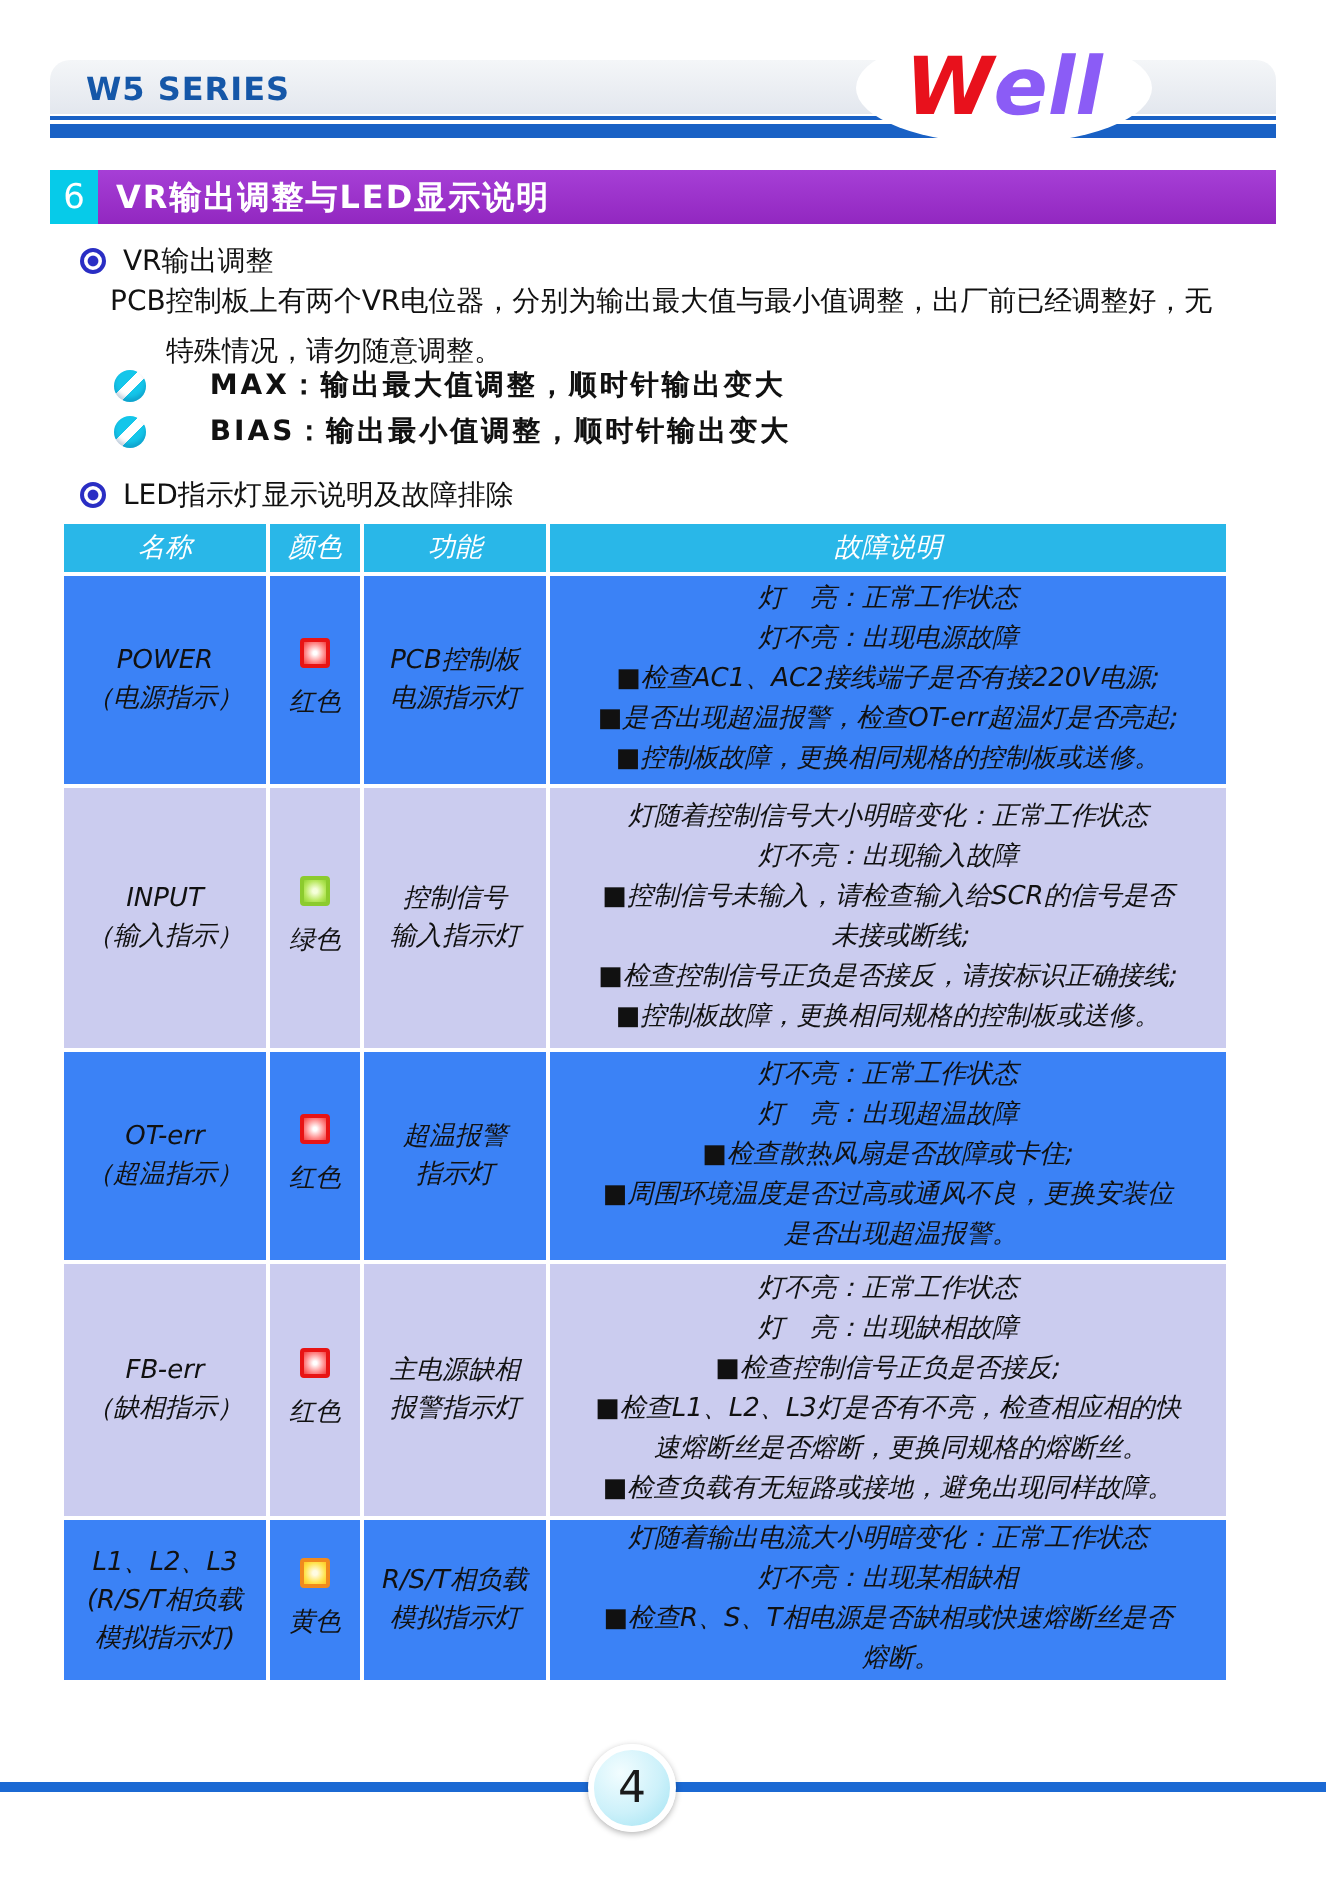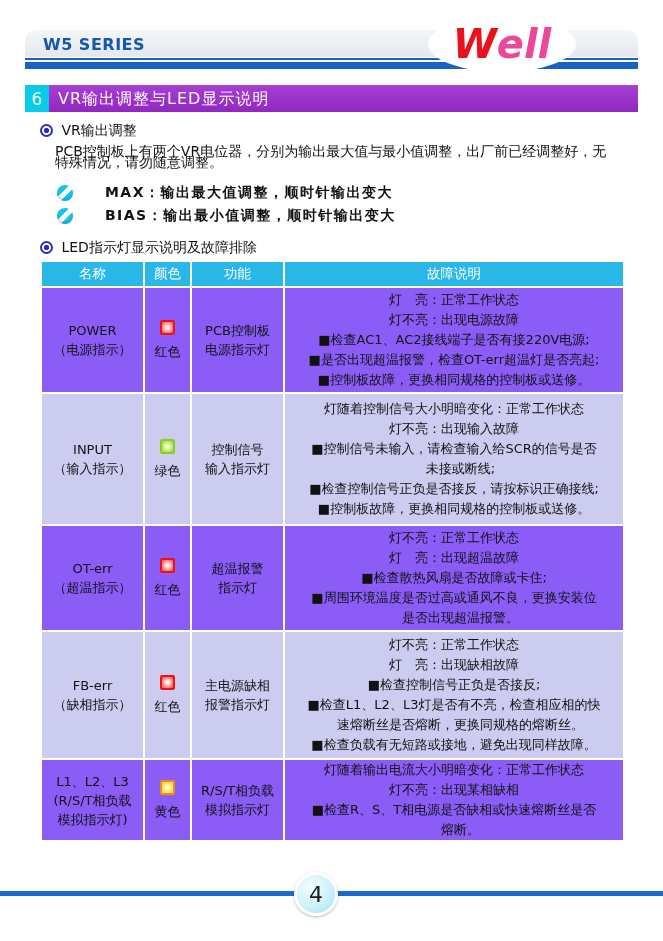--- a/index.html
+++ b/index.html
@@ -11,51 +11,51 @@
         background:linear-gradient(180deg,#f4f6f8,#e3e7ee);
         border-radius:10px 10px 0 0;}
   .series{position:absolute;left:18px;top:5px;font-size:16px;font-weight:bold;
           color:#1557a8;letter-spacing:0.5px;}
   .rule-thin{position:absolute;left:25px;top:58px;width:613px;height:2px;background:#1961c5;}
   .rule-thick{position:absolute;left:25px;top:62px;width:613px;height:7px;background:#1961c5;}
   .logo{position:absolute;left:428px;top:16px;width:148px;height:56px;background:#fff;
         border-radius:50%;z-index:3;display:flex;align-items:center;justify-content:center;
         font-style:italic;font-weight:bold;font-size:40px;line-height:1;}
   .logo .w{color:#e8111c;}
-  .logo .ell{color:#ec4899;}
+  .logo .ell{color:#8b5cf6;}
 
   
   .banner{position:absolute;left:25px;top:85px;width:613px;height:27px;
           background:linear-gradient(180deg,#a63fd6,#9227c0);}
   .banner .num{position:absolute;left:0;top:0;width:24px;height:27px;background:#06cbe9;
                color:#fff;font-size:17px;display:flex;align-items:center;justify-content:center;}
   .banner .title{position:absolute;left:33px;top:4px;color:#fff;font-size:16px;
-                 font-weight:normal;letter-spacing:1px;}
+                 font-weight:bold;letter-spacing:1px;}
 
   
   .bullet{display:inline-block;width:9px;height:9px;border-radius:50%;
           border:2px solid #2a2ec4;
           background:radial-gradient(circle,#2a2ec4 38%,#fff 46%);vertical-align:middle;}
   .screw{display:inline-block;width:16px;height:16px;border-radius:50%;
          background:linear-gradient(135deg,#14c6ea 40%,#fff 40%,#fff 60%,#14c6ea 60%);
          box-shadow:inset 0 -2px 2px rgba(0,60,120,.25);vertical-align:middle;}
 
   .h-row{position:absolute;left:40px;font-size:14px;}
   .h-row .bullet{margin-right:4px;margin-top:-2px;}
   .para{position:absolute;left:55px;width:575px;font-size:14px;line-height:21px;}
   .adj-row{position:absolute;left:57px;font-size:14px;font-weight:bold;}
   .adj-row .label{margin-left:27px;letter-spacing:1.5px;vertical-align:middle;}
 
   
-  table.led{position:absolute;left:40px;top:260px;border-collapse:separate;
-            border-spacing:2px;background:#fff;table-layout:fixed;}
+  table.led{position:absolute;left:30px;top:260px;border-collapse:separate;
+            border-spacing:2px;background:#fff;table-layout:fixed;font-style:italic;}
   table.led th{background:#29b7e8;color:#fff;font-weight:500;font-size:13.5px;
                height:24px;text-align:center;padding:0;}
   table.led td{padding:0;text-align:center;vertical-align:middle;font-size:13px;}
-  tr.row-a td{background:#8b5cf6;}
+  tr.row-a td{background:#3b82f6;}
   tr.row-b td{background:#cbccef;}
   td .nline{line-height:19px;}
   td.fault{text-align:left;padding:3px 6px 3px 8px;}
   td.fault .fl{line-height:20px;white-space:nowrap;}
   .led-dot{display:inline-block;width:11px;height:11px;border-radius:2px;margin-bottom:4px;}
   .led-red{border:2px solid #e81414;background:radial-gradient(circle,#fff 12%,#ff8d8d 60%,#f24040 100%);}
   .led-green{border:2px solid #8ccb2e;background:radial-gradient(circle,#f5ffda 15%,#b8e85e 65%,#93d434 100%);}
   .led-yellow{border:2px solid #f08a1d;background:radial-gradient(circle,#fffbe2 15%,#ffe34e 65%,#ffc722 100%);}
 
   
@@ -84,21 +84,21 @@
   <div class="banner">
     <span class="num">6</span>
     <span class="title">VR输出调整与LED显示说明</span>
   </div>
 
   <div class="h-row" style="top:122px;">
     <span class="bullet"></span>
     <span>VR输出调整</span>
   </div>
   <div class="para" style="top:141px;">PCB控制板上有两个VR电位器，分别为输出最大值与最小值调整，出厂前已经调整好，无</div>
-  <div class="para" style="top:152px;">特殊情况，请勿随意调整。</div>
+  <div class="para" style="top:166px;margin-left:28px;">特殊情况，请勿随意调整。</div>
 
   <div class="adj-row" style="top:184px;">
     <span class="screw"></span>
     <span class="label">MAX：输出最大值调整，顺时针输出变大</span>
   </div>
   <div class="adj-row" style="top:207px;">
     <span class="screw"></span>
     <span class="label">BIAS：输出最小值调整，顺时针输出变大</span>
   </div>
 

